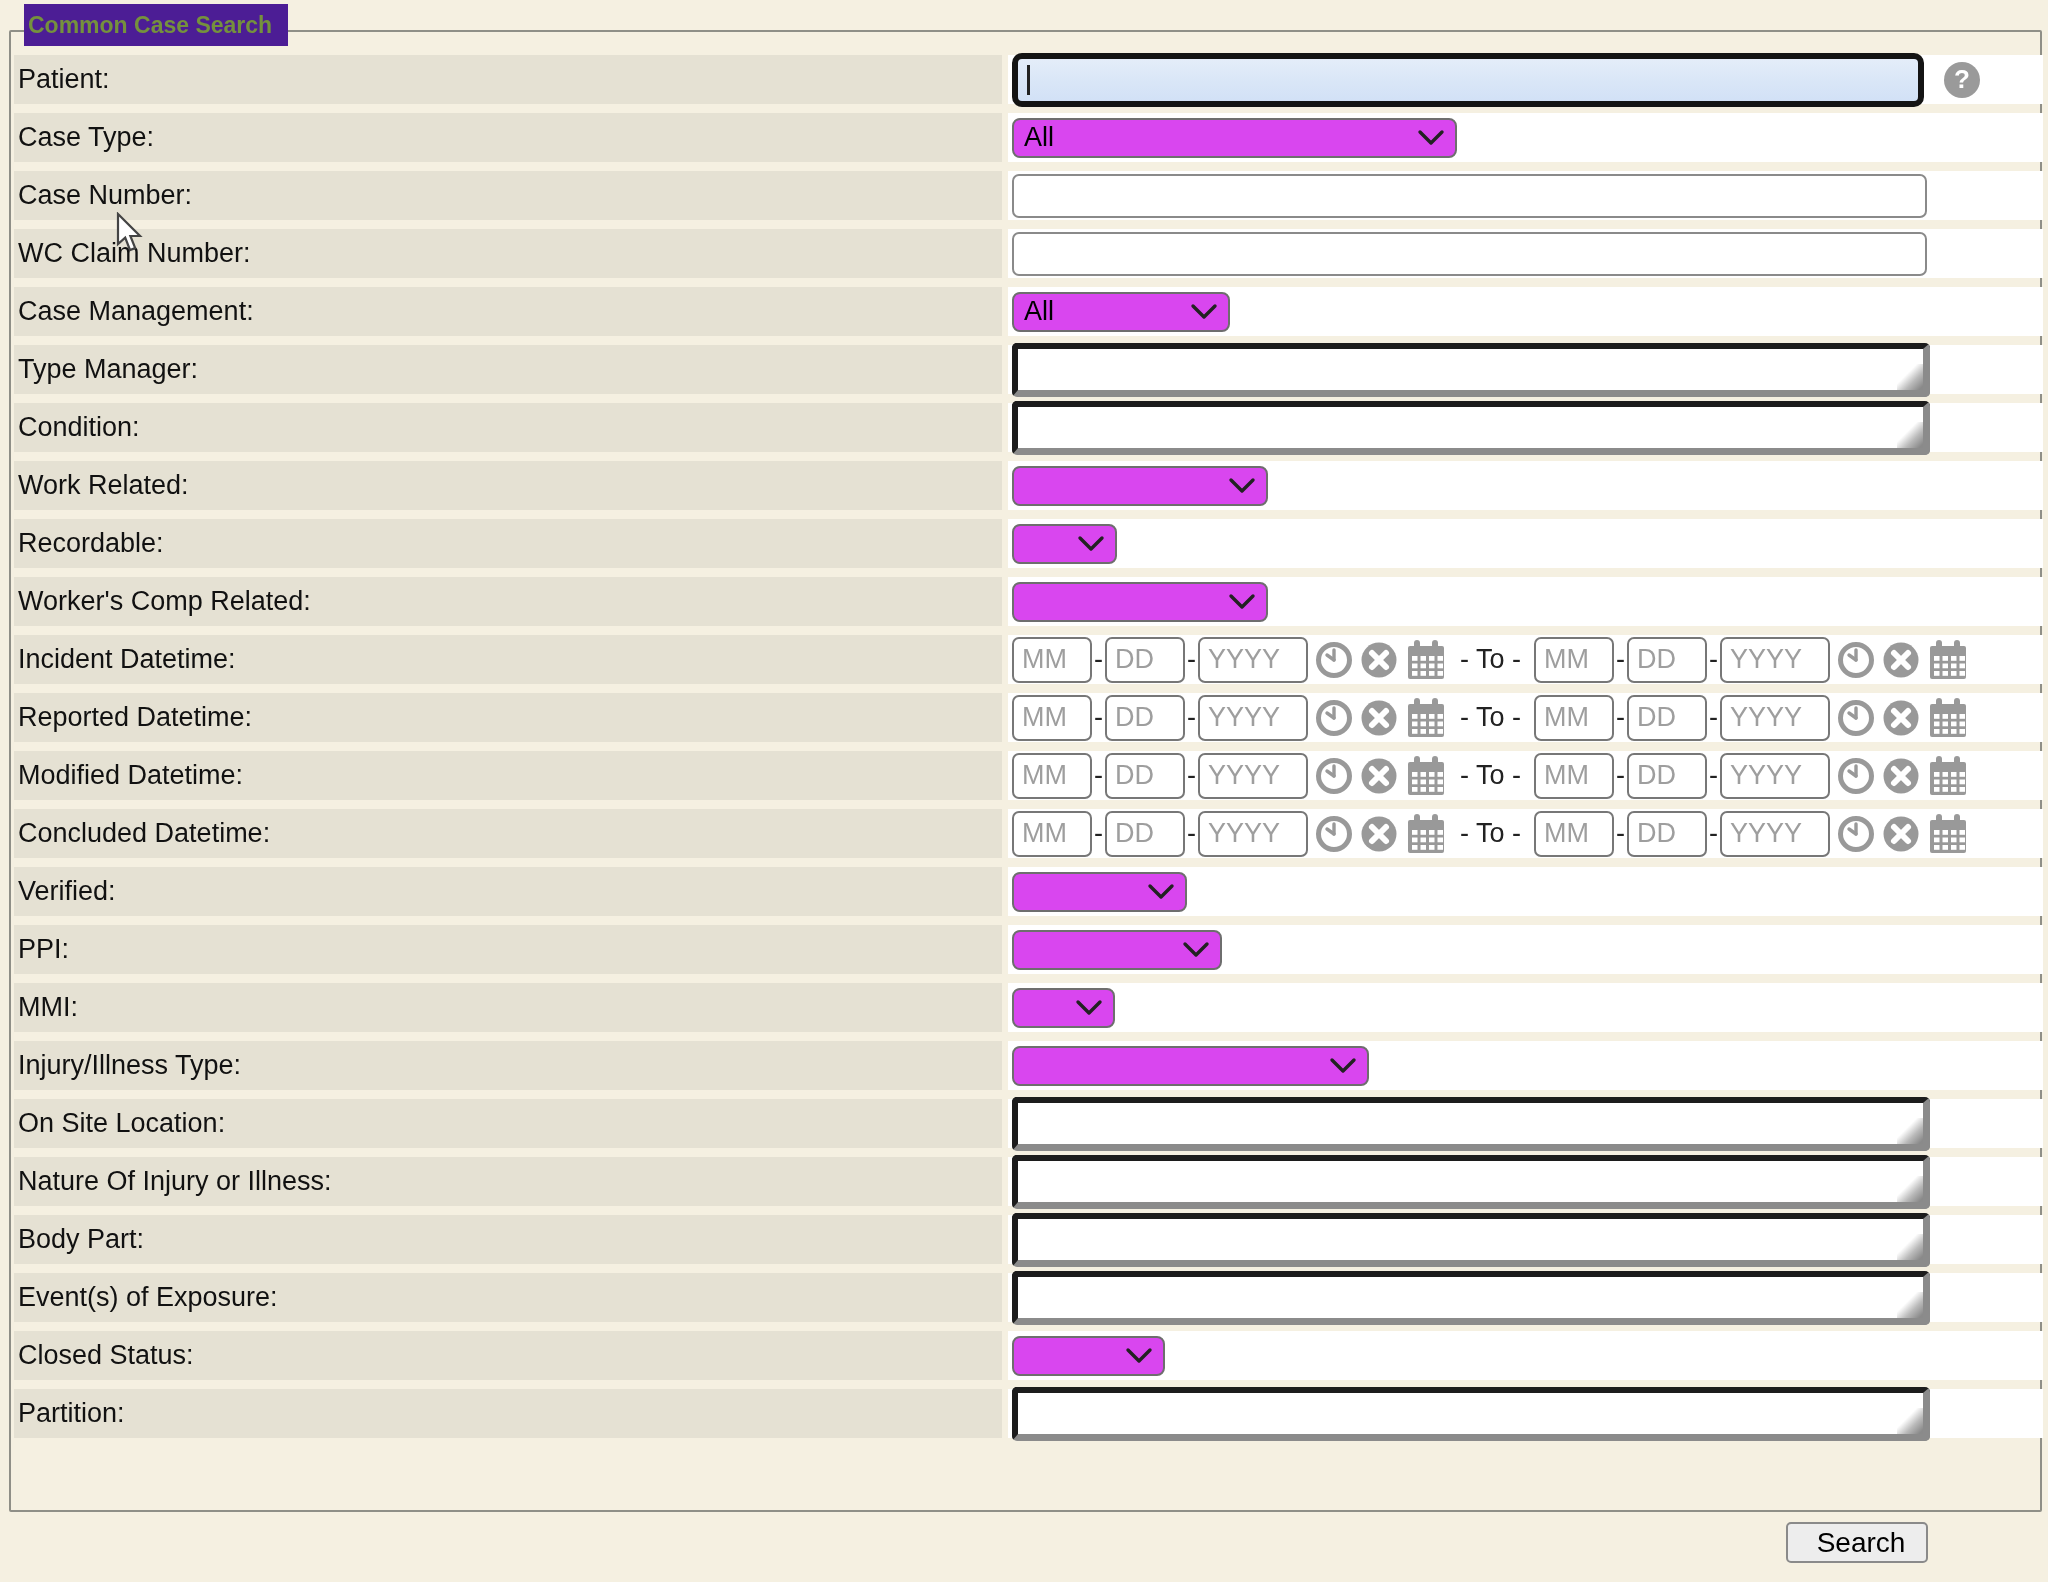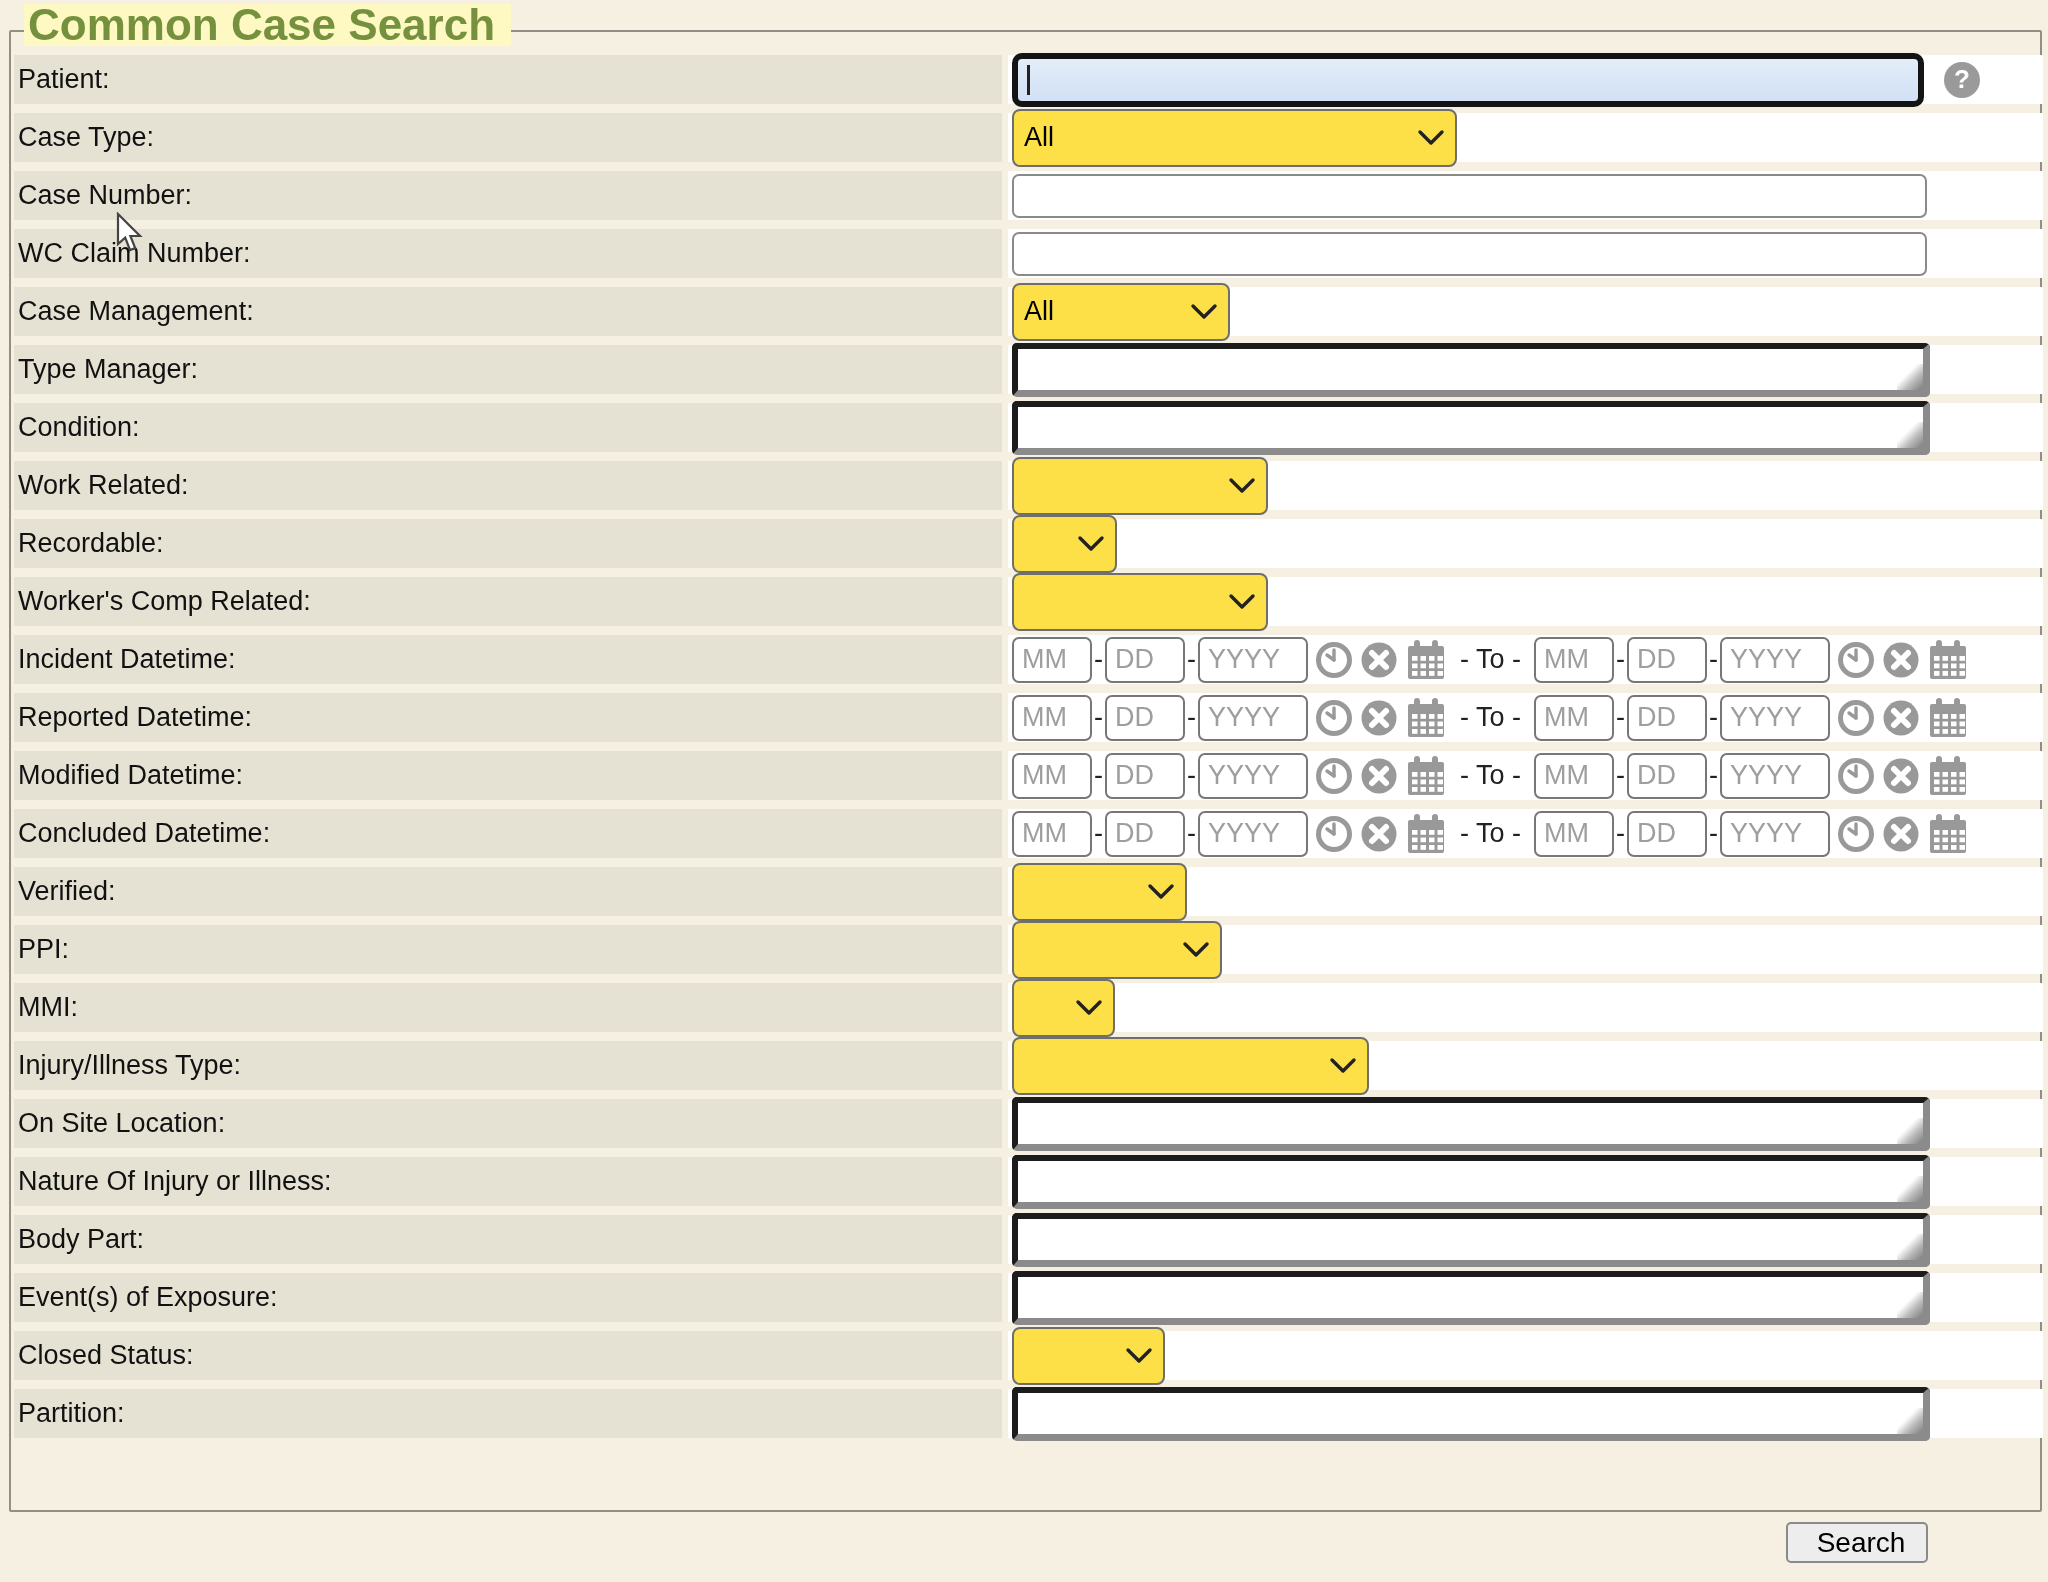--- a/index.html
+++ b/index.html
@@ -10,22 +10,22 @@
     position:relative;overflow:hidden;
   }
   
   .frame{
     position:absolute;left:9px;top:30px;width:2033px;height:1482px;
     border:2px solid #8f8f87;border-radius:2px;
     box-sizing:border-box;
   }
   .legend{
     position:absolute;left:24px;top:4px;
-    background:#fef9c3;padding:0 16px 0 4px;
-    font-size:44px;font-weight:bold;color:#75913d;
+    background:#4c1d95;padding:0 16px 0 4px;
+    font-size:23px;font-weight:bold;color:#75913d;
     line-height:42px;white-space:nowrap;
   }
   
   .rows{position:absolute;left:14px;top:55px;width:2029px;}
   .row{display:flex;height:49px;margin-bottom:9px;}
   .label-cell{
     width:988px;flex:0 0 988px;background:#e5e1d3;
     font-size:27px;color:#111;
     display:flex;align-items:center;padding-left:4px;
     box-sizing:border-box;margin-right:6px;
@@ -34,22 +34,22 @@
     flex:1;background:#ffffff;
     display:flex;align-items:center;padding-left:4px;
     box-sizing:border-box;position:relative;
   }
   
   .text-input{
     background:#fff;border:2px solid #8a8a8a;border-radius:7px;
     height:44px;box-sizing:border-box;
   }
   .select{
-    background:#fde047;border:2px solid #6e6e6e;border-radius:8px;
-    height:58px;box-sizing:border-box;
+    background:#d946ef;border:2px solid #6e6e6e;border-radius:8px;
+    height:40px;box-sizing:border-box;
     display:flex;align-items:center;justify-content:space-between;
     padding:0 10px 0 10px;
   }
   .select .val{font-size:27px;color:#000;}
   .select svg{flex:0 0 auto;}
   .thick-input{
     background:#fff;
     border-style:solid;
     border-color:#1c1c1c #8b8b8b #8b8b8b #1c1c1c;
     border-width:6px 7px 7px 6px;

